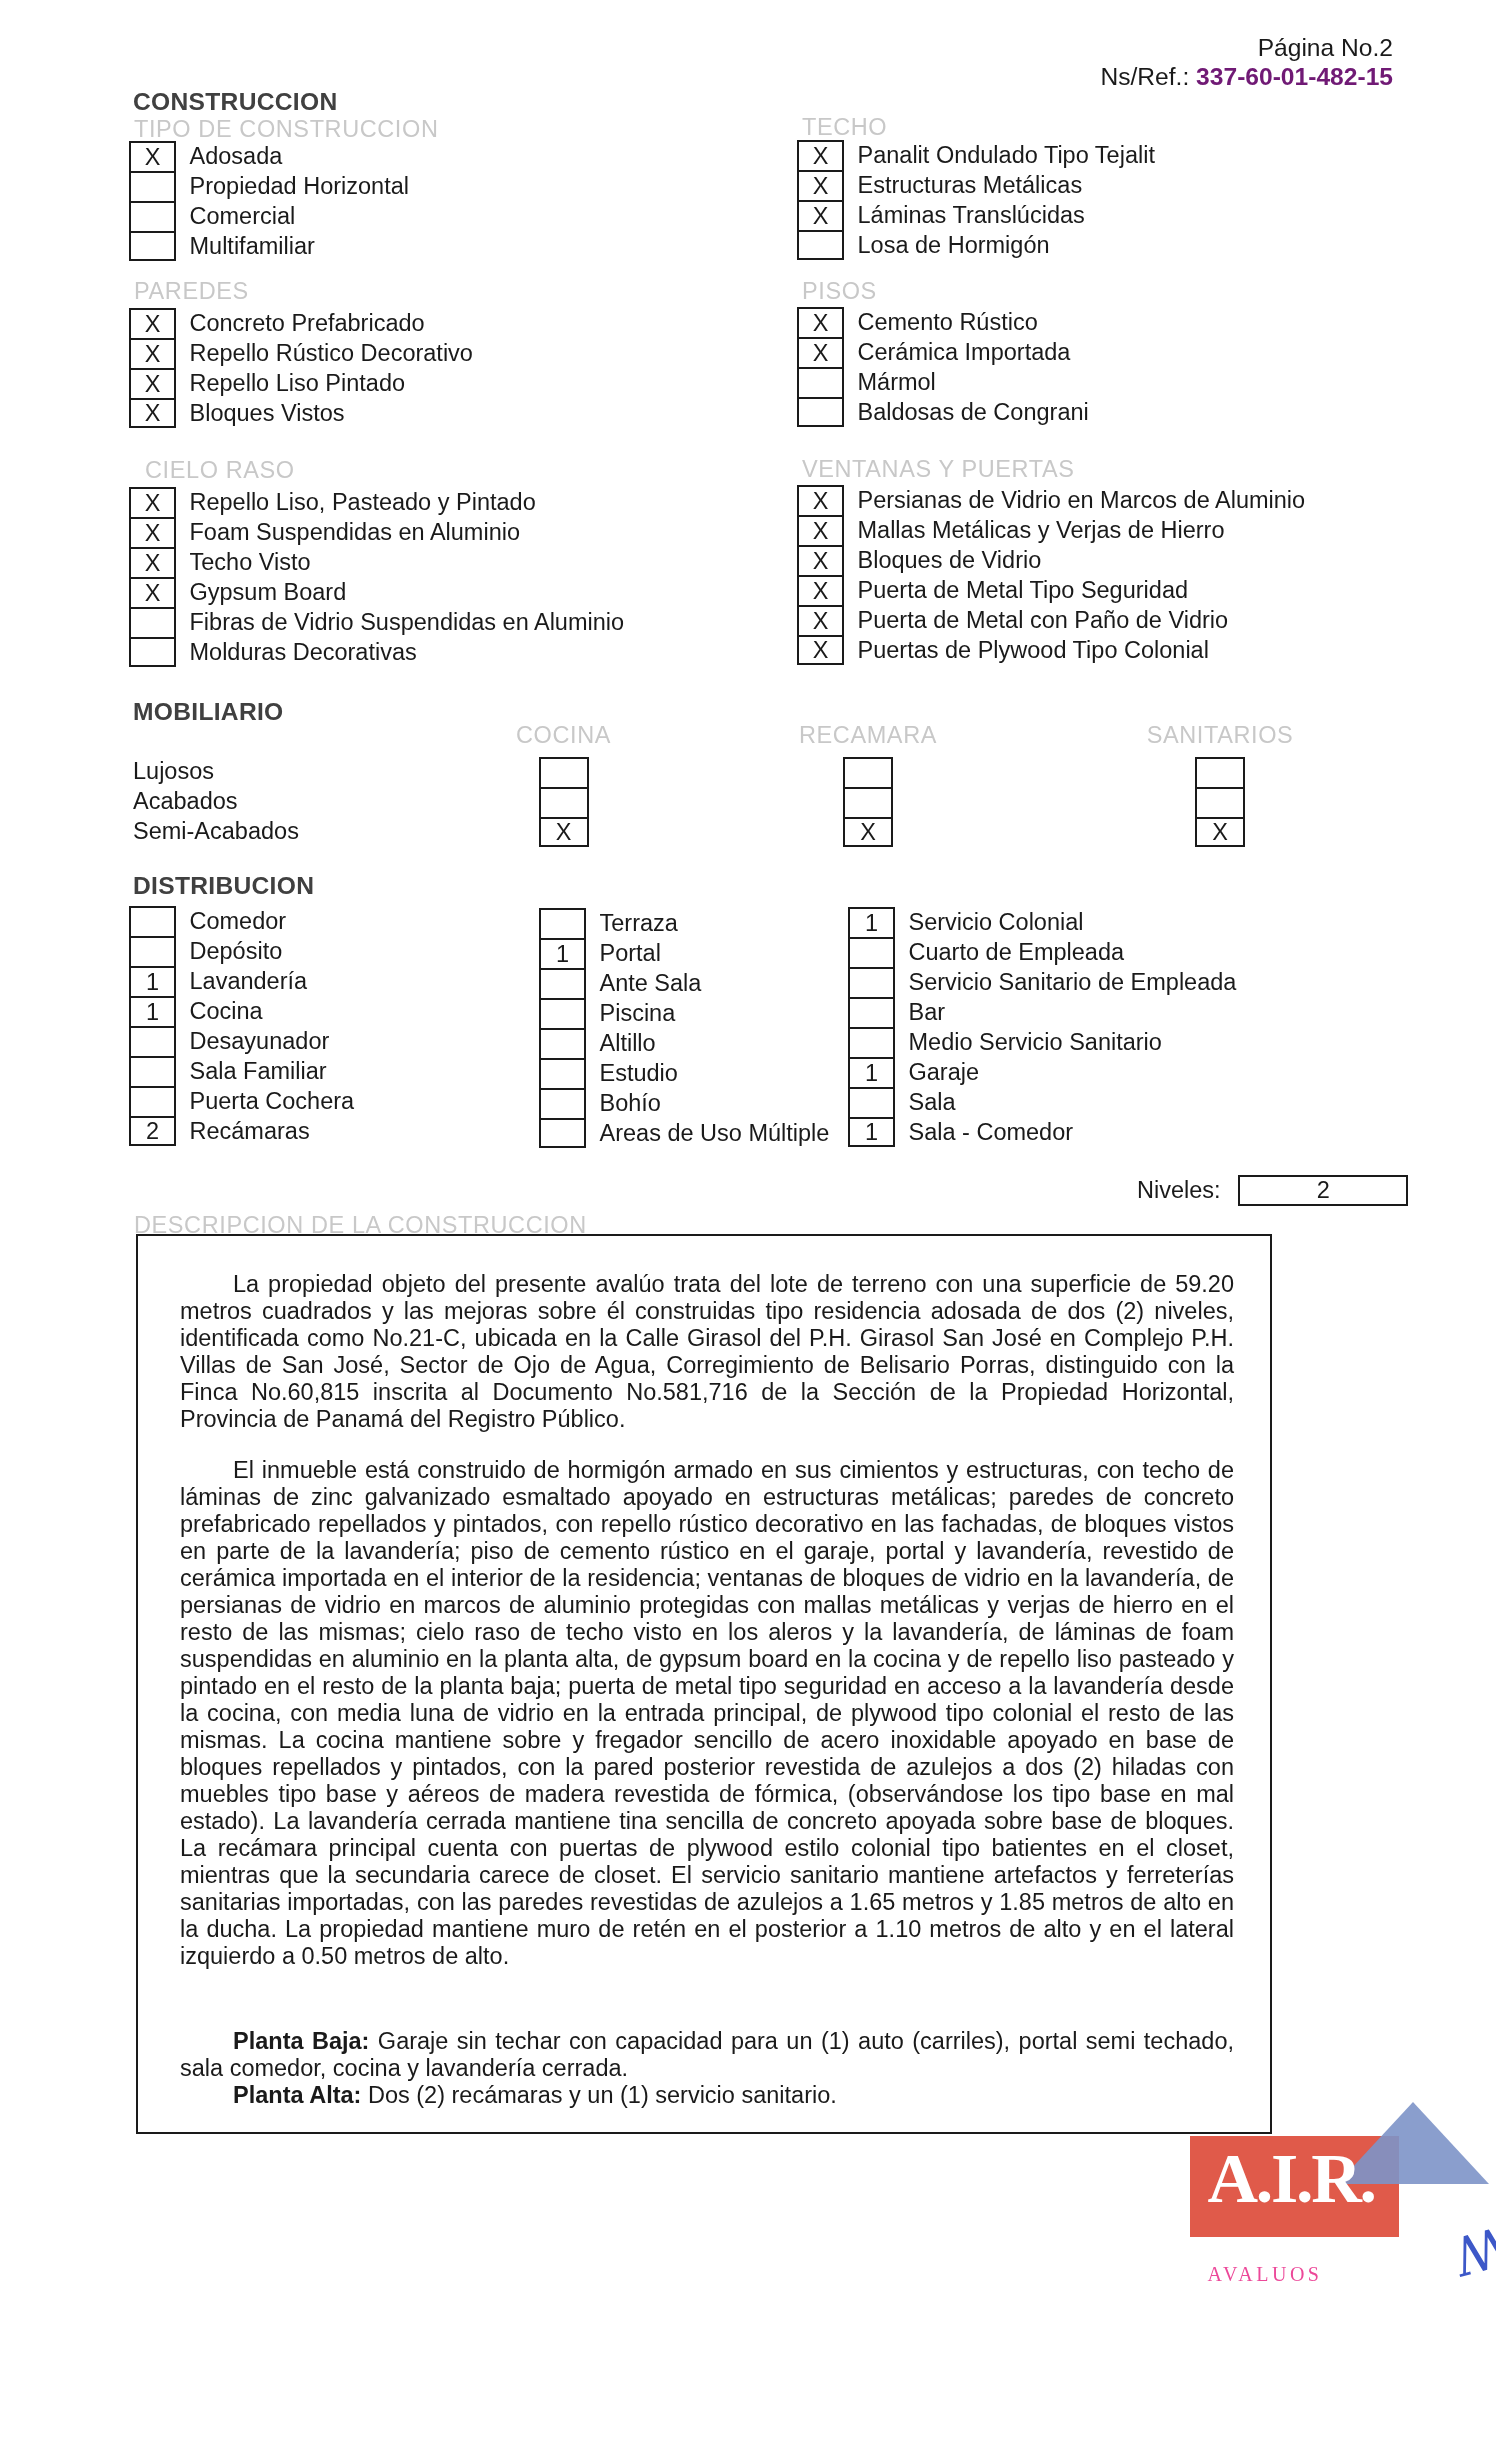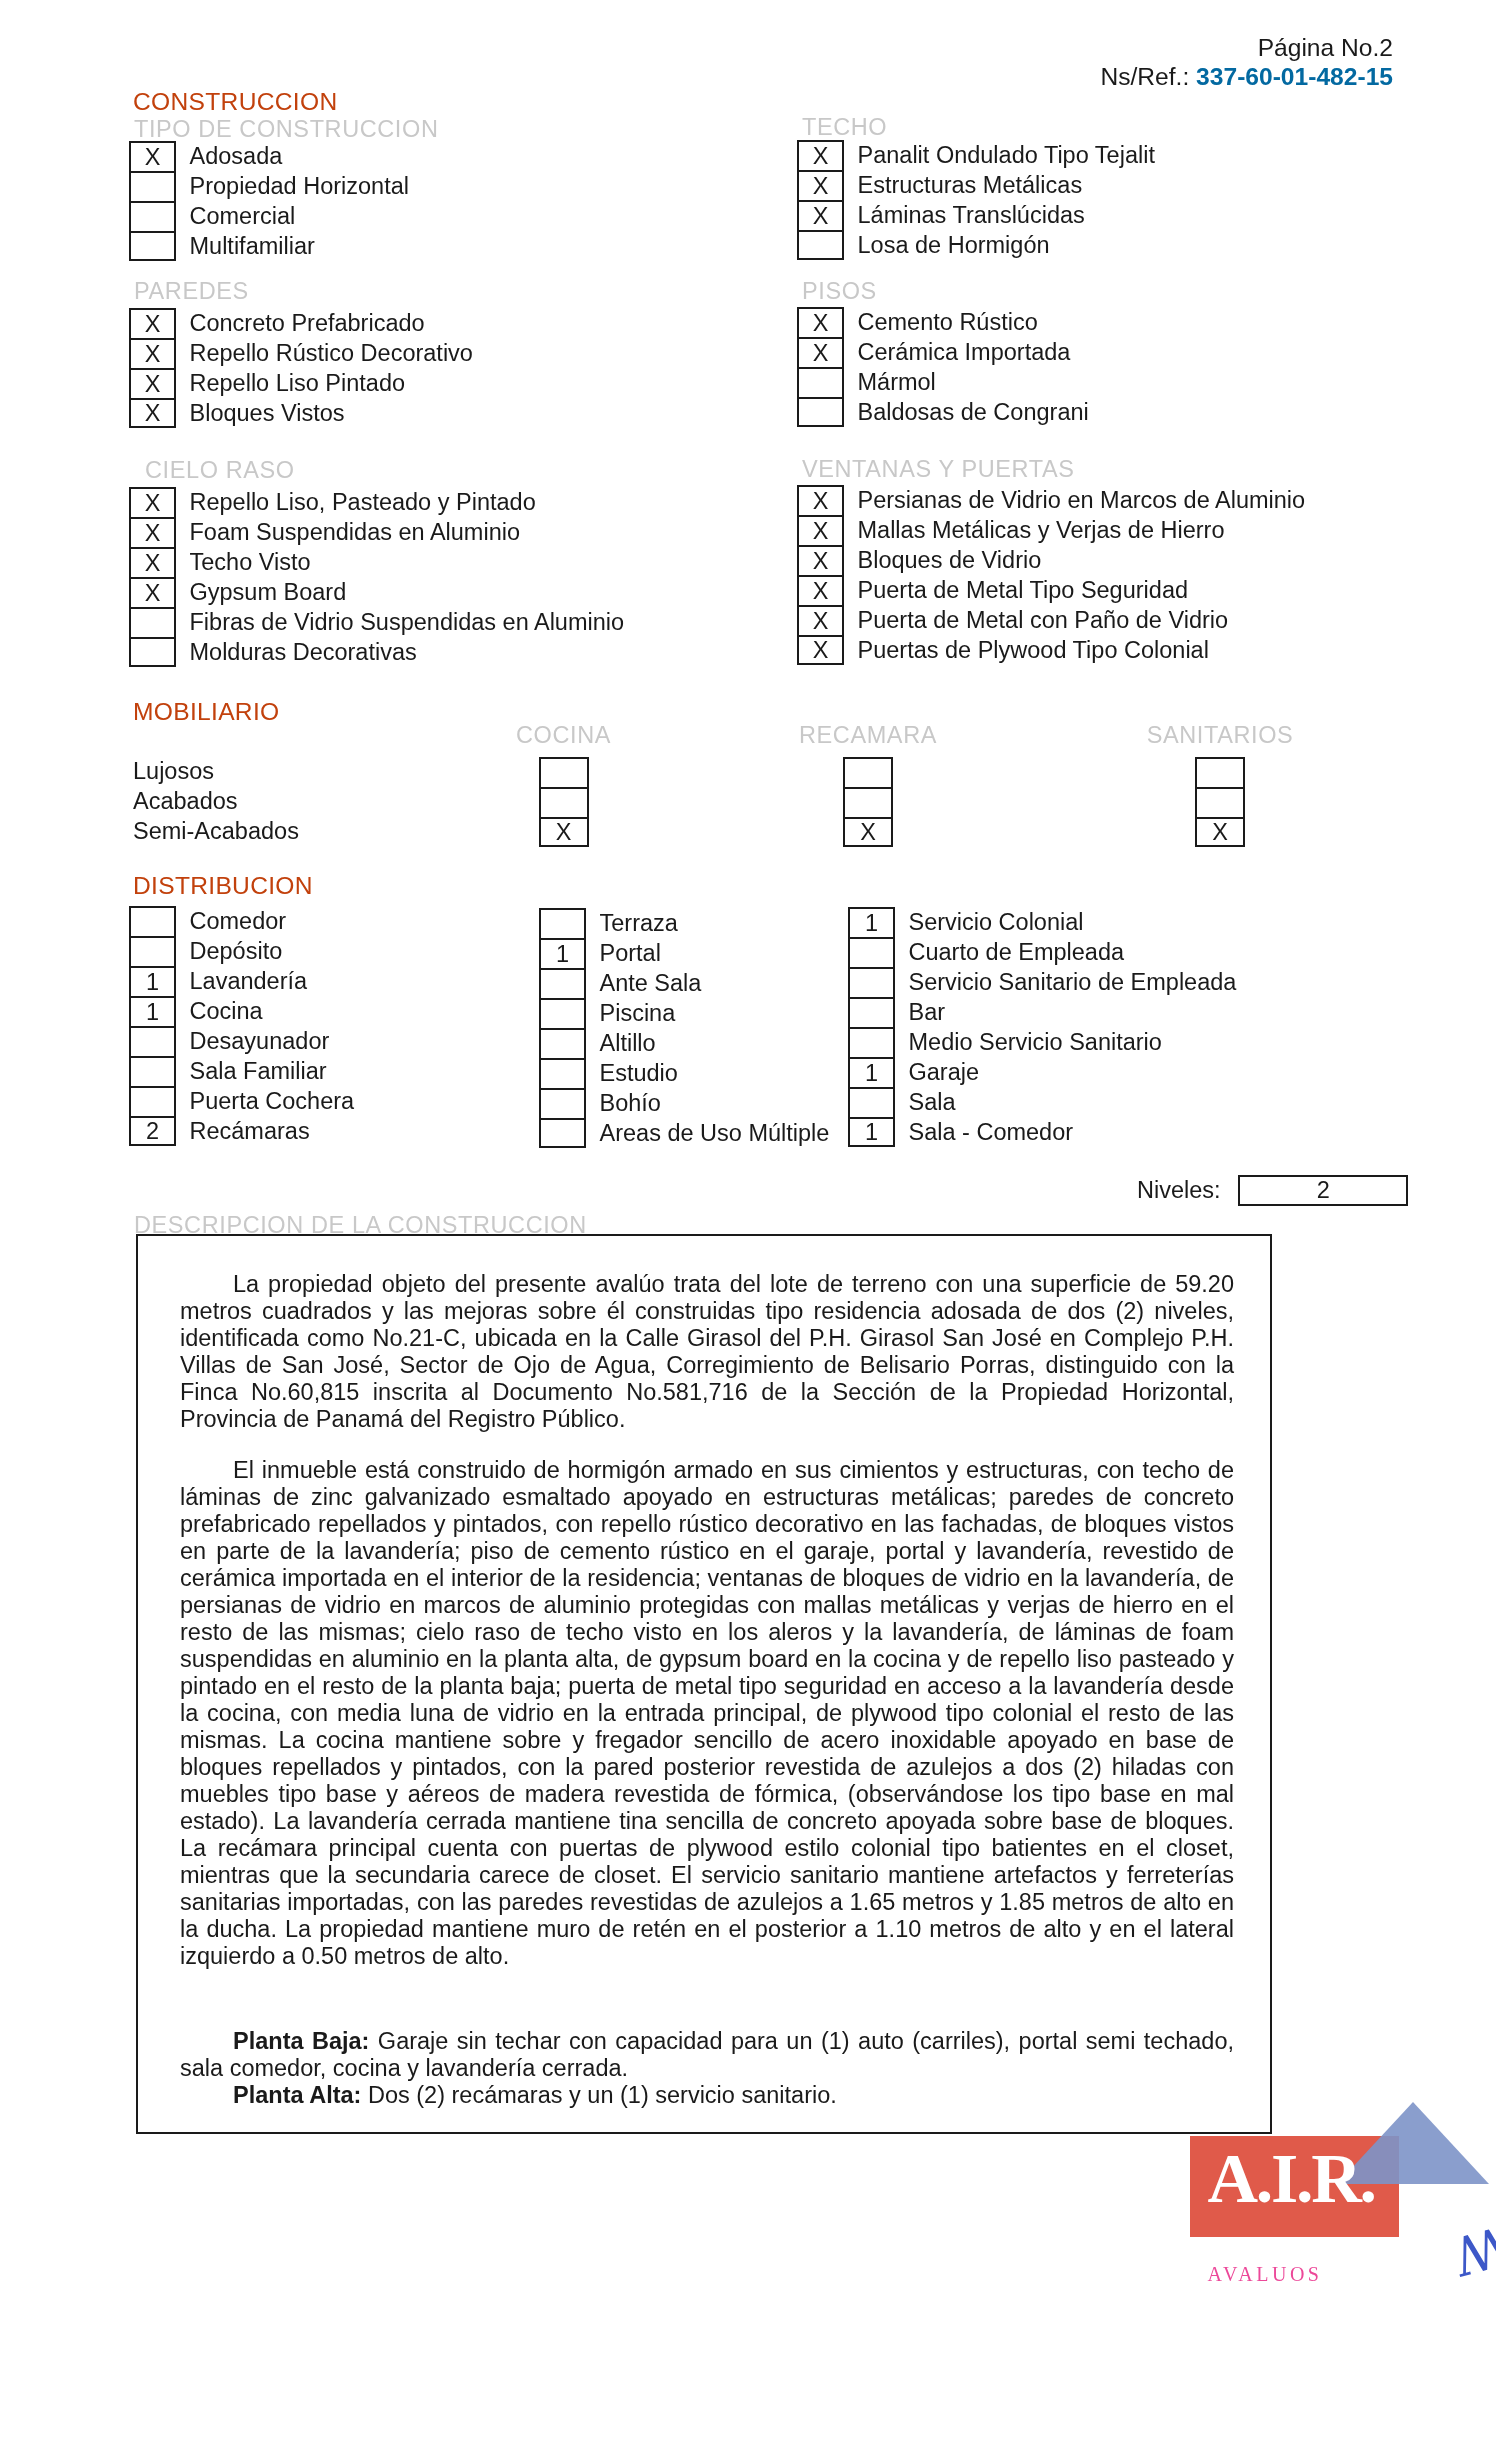--- a/index.html
+++ b/index.html
@@ -1,21 +1,21 @@
 <!DOCTYPE html>
 <html style="font-size:9.4px"><head>
 <meta charset="utf-8">
 <style>
   html, body { margin:0; padding:0; background:#ffffff; }
   body { width:1496px; height:2462px; position:relative; overflow:hidden;
          font-family:"Liberation Sans", sans-serif; color:#1a1a1a; }
   .abs { position:absolute; }
   .page-header { right:103px; top:33px; text-align:right; font-size:24.6px; line-height:29px; }
-  .ref-num { color:#0369a1; font-weight:bold; }
-  .section-title { color:#c2410c; font-weight:normal; font-size:24.6px; letter-spacing:0.3px; }
+  .ref-num { color:#701a75; font-weight:bold; }
+  .section-title { color:#404040; font-weight:bold; font-size:24.6px; letter-spacing:0.3px; }
   .sub-title { color:#c8c8c8; font-size:23.5px; letter-spacing:0.6px; }
   .cb-list { position:absolute; }
   .cb-row { display:flex; align-items:center; height:30px; }
   .cb-box { width:47px; height:100%; box-sizing:border-box; border-left:2.9px solid #1a1a1a;
             border-right:2.9px solid #1a1a1a; border-top:2.9px solid #1a1a1a;
             display:flex; align-items:center; justify-content:center; font-size:23.5px; }
   .cb-row:last-child .cb-box { border-bottom:2.9px solid #1a1a1a; }
   .cb-label { margin-left:13.5px; font-size:23.5px; white-space:nowrap; }
   .dist-list .cb-row { height:30px; }
   .mob-label { font-size:23.5px; line-height:30px; }

